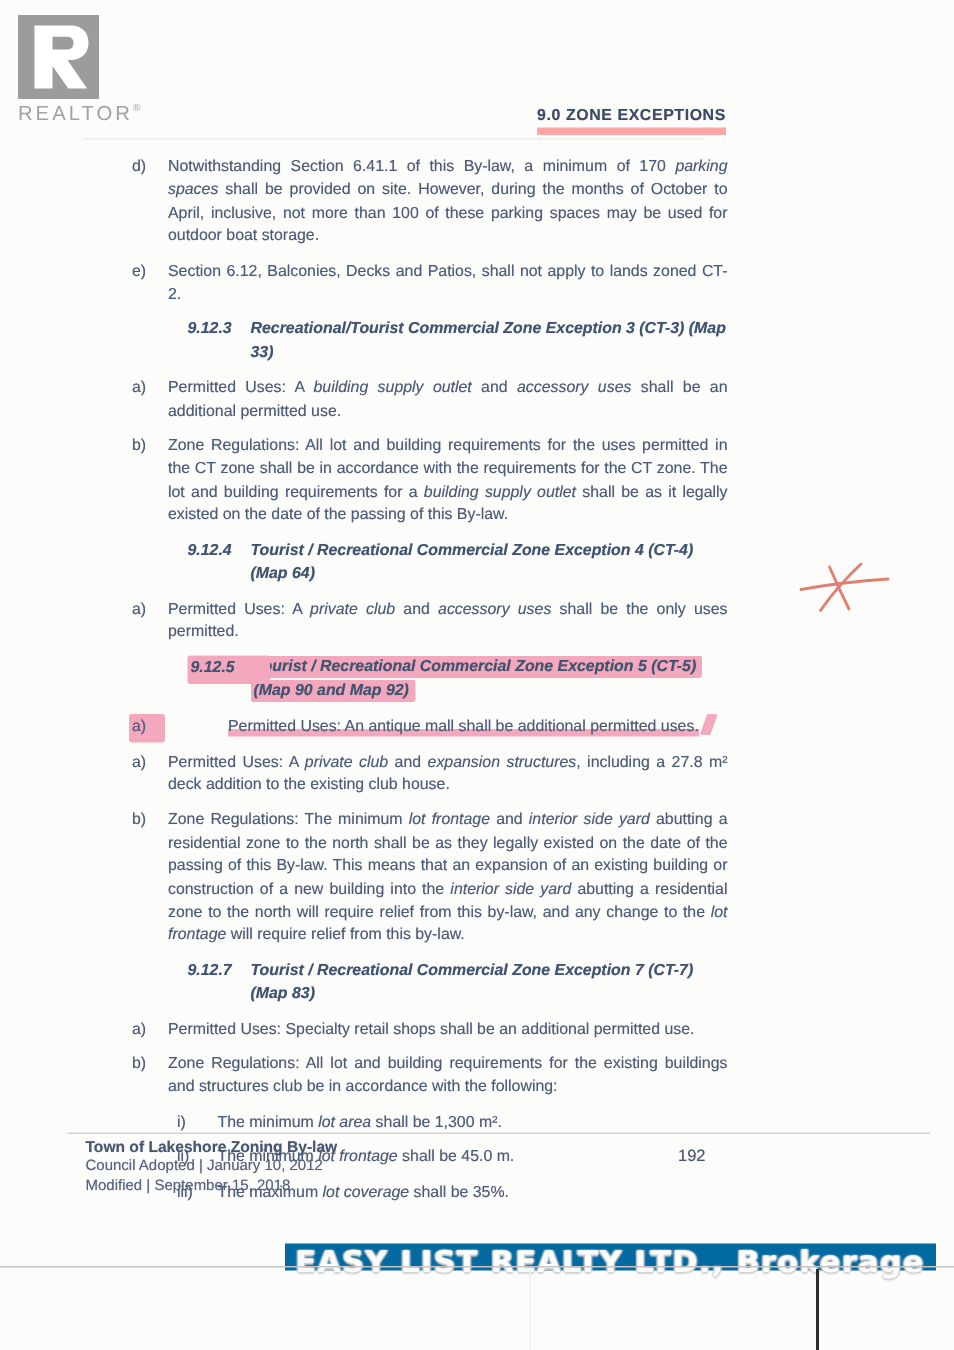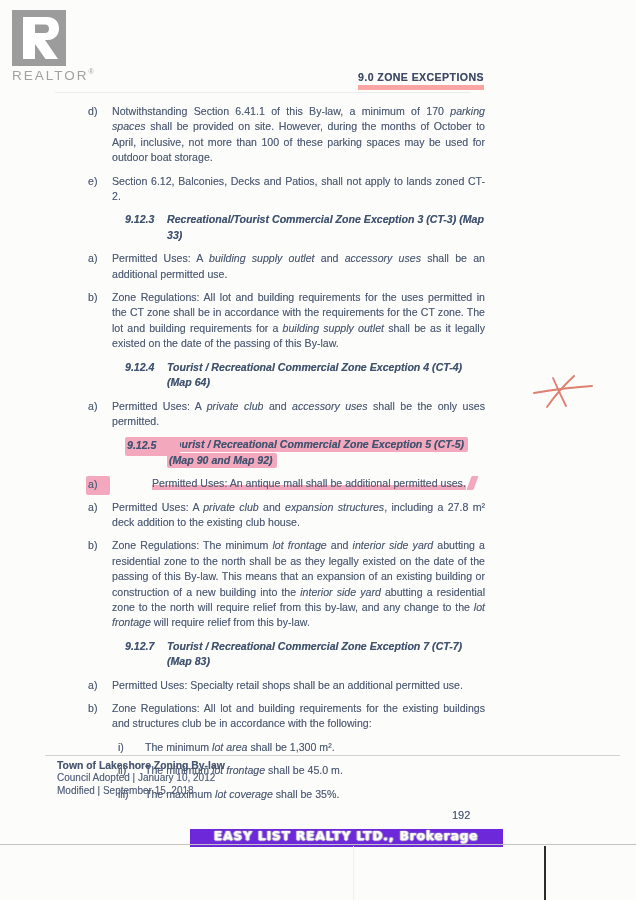--- a/index.html
+++ b/index.html
@@ -55,26 +55,26 @@
   }
   .hl-swash{
     display:inline-block;width:7px;height:14px;margin-left:3px;vertical-align:-3px;
     background:var(--hl,#f3a8be);transform:skewX(-18deg) rotate(2deg);border-radius:1px;
   }
   
   .footer-rule{position:absolute;left:45px;top:755px;width:575px;height:1px;background:#d2d2d2;}
   .footer{position:absolute;left:57px;top:759px;color:#495671;text-shadow:0 0 0.5px rgba(73,86,113,0.5);}
   .f-title{font-size:10.4px;font-weight:bold;line-height:13px;}
   .f-line{font-size:10px;line-height:12.5px;color:#56637d;}
-  .page-number{position:absolute;left:452px;top:809px;font-size:11px;color:#495671;text-shadow:0 0 0.5px rgba(73,86,113,0.5);}
+  .page-number{position:absolute;left:452px;top:765px;font-size:11px;color:#495671;text-shadow:0 0 0.5px rgba(73,86,113,0.5);}
   
   .asterisk{position:absolute;left:528px;top:368px;}
   .watermark{
-    position:absolute;left:190px;top:829px;height:17px;padding:0 24px 1px;background:#6d28d9;
-    font-family:"DejaVu Sans",sans-serif;font-size:12px;font-weight:bold;letter-spacing:1px;
+    position:absolute;left:190px;top:829px;height:17px;padding:0 7px 1px;background:#0369a1;
+    font-family:"DejaVu Sans",sans-serif;font-size:20px;font-weight:bold;letter-spacing:1px;
     color:#fdfdfd;white-space:nowrap;
     text-shadow:0 0 1px #c6c6c6,0 1px 1px #d5d5d5,1px 0 1px #cecece,-1px 0 1px #d8d8d8;
   }
   .bottom-rule{position:absolute;left:0;top:844px;width:636px;height:1px;background:#c4c4c4;}
   .bottom-vline{position:absolute;left:544px;top:846px;width:2px;height:54px;background:#2d2d2d;}
   .bottom-vline-faint{position:absolute;left:353px;top:846px;width:1px;height:54px;background:#efefef;}
 </style>
 </head>
 <body>
 

